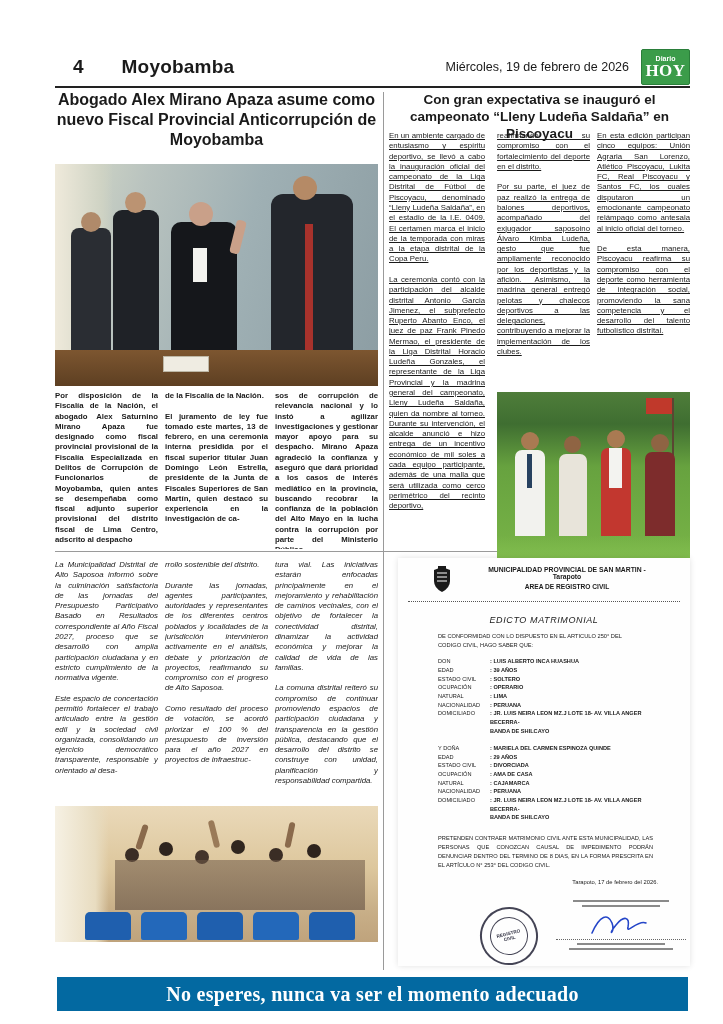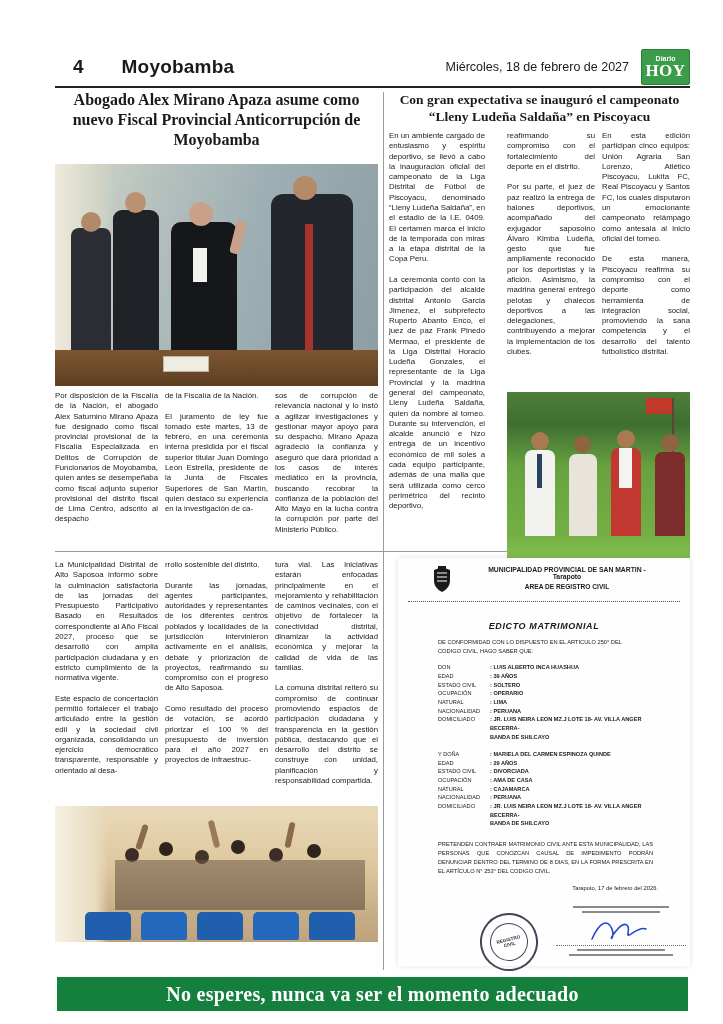--- a/index.html
+++ b/index.html
@@ -15,98 +15,98 @@
   .hoy-logo{width:47px;height:34px;background:#3b9c4a;border:1px solid #2a7e3a;border-radius:2px;
             display:flex;flex-direction:column;align-items:center;justify-content:center;line-height:1;}
   .hoy-logo .small{color:#fff;font-size:7px;font-weight:bold;}
   .hoy-logo .big{color:#fff;font-size:17px;font-weight:bold;font-family:"Liberation Serif",serif;letter-spacing:.5px;}
 
   
   .vrule{position:absolute;left:383px;top:92px;width:1px;height:878px;background:#9a9a9a;}
   .hrule-mid{position:absolute;left:55px;top:551px;width:635px;height:1px;background:#9a9a9a;}
 
   
-  .headline{font-weight:bold;text-align:center;line-height:1.25;font-family:Liberation Serif, serif;}
+  .headline{font-weight:bold;text-align:center;line-height:1.25;}
   .bodycol{font-size:7.8px;line-height:1.32;text-align:justify;white-space:pre-line;overflow:hidden;}
 
   
   .leftzone{position:absolute;left:55px;top:90px;width:323px;}
   .fiscal-headline{font-size:16px;height:72px;}
   .fiscal-photo{position:relative;width:323px;height:222px;margin-top:2px;overflow:hidden;
       background:linear-gradient(105deg,#d8dcc8 0%,#b9c3bf 25%,#9fb0b4 55%,#8c9da3 100%);}
   .fiscal-cols{display:flex;gap:7px;margin-top:5px;height:158px;}
-  .fiscal-cols .bodycol{flex:1;}
+  .fiscal-cols .bodycol{flex:1;font-weight:bold;}
 
   
   .ph{position:absolute;}
   .head-c{position:absolute;border-radius:50%;background:#c9a089;}
 
   
   .rightzone{position:absolute;left:389px;top:92px;width:301px;}
   .sports-headline{font-size:13.5px;height:36px;}
-  .sports-body{display:flex;gap:22px;margin-top:3px;height:440px;}
+  .sports-body{display:flex;gap:12px;margin-top:3px;height:440px;text-decoration:underline;}
   .sports-col1{width:96px;flex:none;}
   .sports-right{width:198px;flex:1;display:flex;flex-direction:column;}
   .sports-textrow{display:flex;gap:7px;height:258px;}
   .sports-textrow .bodycol{flex:1;}
   .sports-photo{position:relative;width:100%;height:178px;margin-top:3px;overflow:hidden;
       background:linear-gradient(180deg,#4f7d3a 0%,#3f6e31 18%,#67a23f 42%,#7ab648 100%);}
 
   
   .budget-zone{position:absolute;left:55px;top:556px;width:323px;}
   .budget-headline{font-size:12.4px;height:30px;}
   .budget-cols{display:flex;gap:7px;margin-top:4px;height:242px;}
-  .budget-cols .bodycol{flex:1;}
+  .budget-cols .bodycol{flex:1;font-style:italic;}
   .budget-photo{position:relative;width:323px;height:136px;margin-top:4px;overflow:hidden;
       background:linear-gradient(180deg,#ead9b9 0%,#ddc79d 45%,#c9b089 75%,#bfa37c 100%);}
 
   
   .edicto{position:absolute;left:398px;top:558px;width:292px;height:408px;background:#fefefe;
           box-shadow:0 0 6px rgba(0,0,0,.12);font-family:"Liberation Sans",sans-serif;}
   .ed-head{display:flex;align-items:flex-start;padding:8px 14px 0 34px;}
   .ed-crest{flex:none;margin-right:6px;}
   .ed-head-txt{text-align:center;flex:1;}
   .ed-org1{font-size:6.8px;font-weight:bold;}
   .ed-org2{font-size:6.8px;font-weight:bold;}
   .ed-area{font-size:6.6px;font-weight:bold;margin-top:3px;}
   .ed-dots{border-top:1px dotted #555;margin:4px 10px 0 10px;}
-  .ed-title{font-size:9px;font-weight:bold;font-style:italic;text-align:center;margin-top:19px;letter-spacing:.6px;}
+  .ed-title{font-size:9px;font-weight:normal;font-style:italic;text-align:center;margin-top:13px;letter-spacing:.6px;}
   .ed-body{padding:7px 20px 0 40px;}
   .ed-intro{font-size:5.7px;line-height:1.6;width:200px;}
   .ed-fields{margin-top:7px;}
   .ed-row{display:flex;font-size:5.6px;line-height:1.55;}
   .ed-lab{width:52px;flex:none;}
   .ed-val{white-space:pre-line;font-weight:bold;}
   .ed-val::before{content:": ";}
   .ed-notice{font-size:5.7px;line-height:1.6;text-align:justify;margin-top:12px;width:215px;}
   .ed-date{font-size:5.8px;text-align:right;margin-top:8px;width:220px;}
   .ed-stamps{position:relative;height:86px;margin-top:10px;}
   .ed-roundstamp{position:absolute;left:42px;top:12px;width:54px;height:54px;border:2px solid #445;
       border-radius:50%;display:flex;align-items:center;justify-content:center;transform:rotate(-14deg);}
   .ed-roundstamp .inner{width:36px;height:36px;border:1px solid #445;border-radius:50%;
       display:flex;align-items:center;justify-content:center;text-align:center;
       font-size:4.6px;font-weight:bold;color:#334;line-height:1.1;}
   .ed-sigblock{position:absolute;left:118px;top:2px;width:130px;text-align:center;}
   .ed-sigline{border-top:1px dotted #666;margin-top:-6px;}
   .ed-tinybar{height:2px;background:#8a8a8a;margin:3px auto 0 auto;}
 
   
-  .banner{position:absolute;left:57px;top:977px;width:631px;height:34px;background:#15803d;
+  .banner{position:absolute;left:57px;top:977px;width:631px;height:34px;background:#0369a1;
           display:flex;align-items:center;justify-content:center;}
   .banner span{color:#fff;font-family:"Liberation Serif",serif;font-weight:bold;font-size:20px;letter-spacing:.3px;}
 </style>
 </head>
 <body>
 
 <div class="page">
 
   <div class="masthead">
     <span class="pageno">4</span>
     <span class="section-title">Moyobamba</span>
-    <span class="head-date">Miércoles, 18 de febrero de 2027</span>
+    <span class="head-date">Miércoles, 19 de febrero de 2026</span>
     <div class="hoy-logo">
       <span class="small">Diario</span>
       <span class="big">HOY</span>
     </div>
   </div>
 
   <div class="vrule"></div>
   <div class="hrule-mid"></div>
 
   <div class="leftzone">

